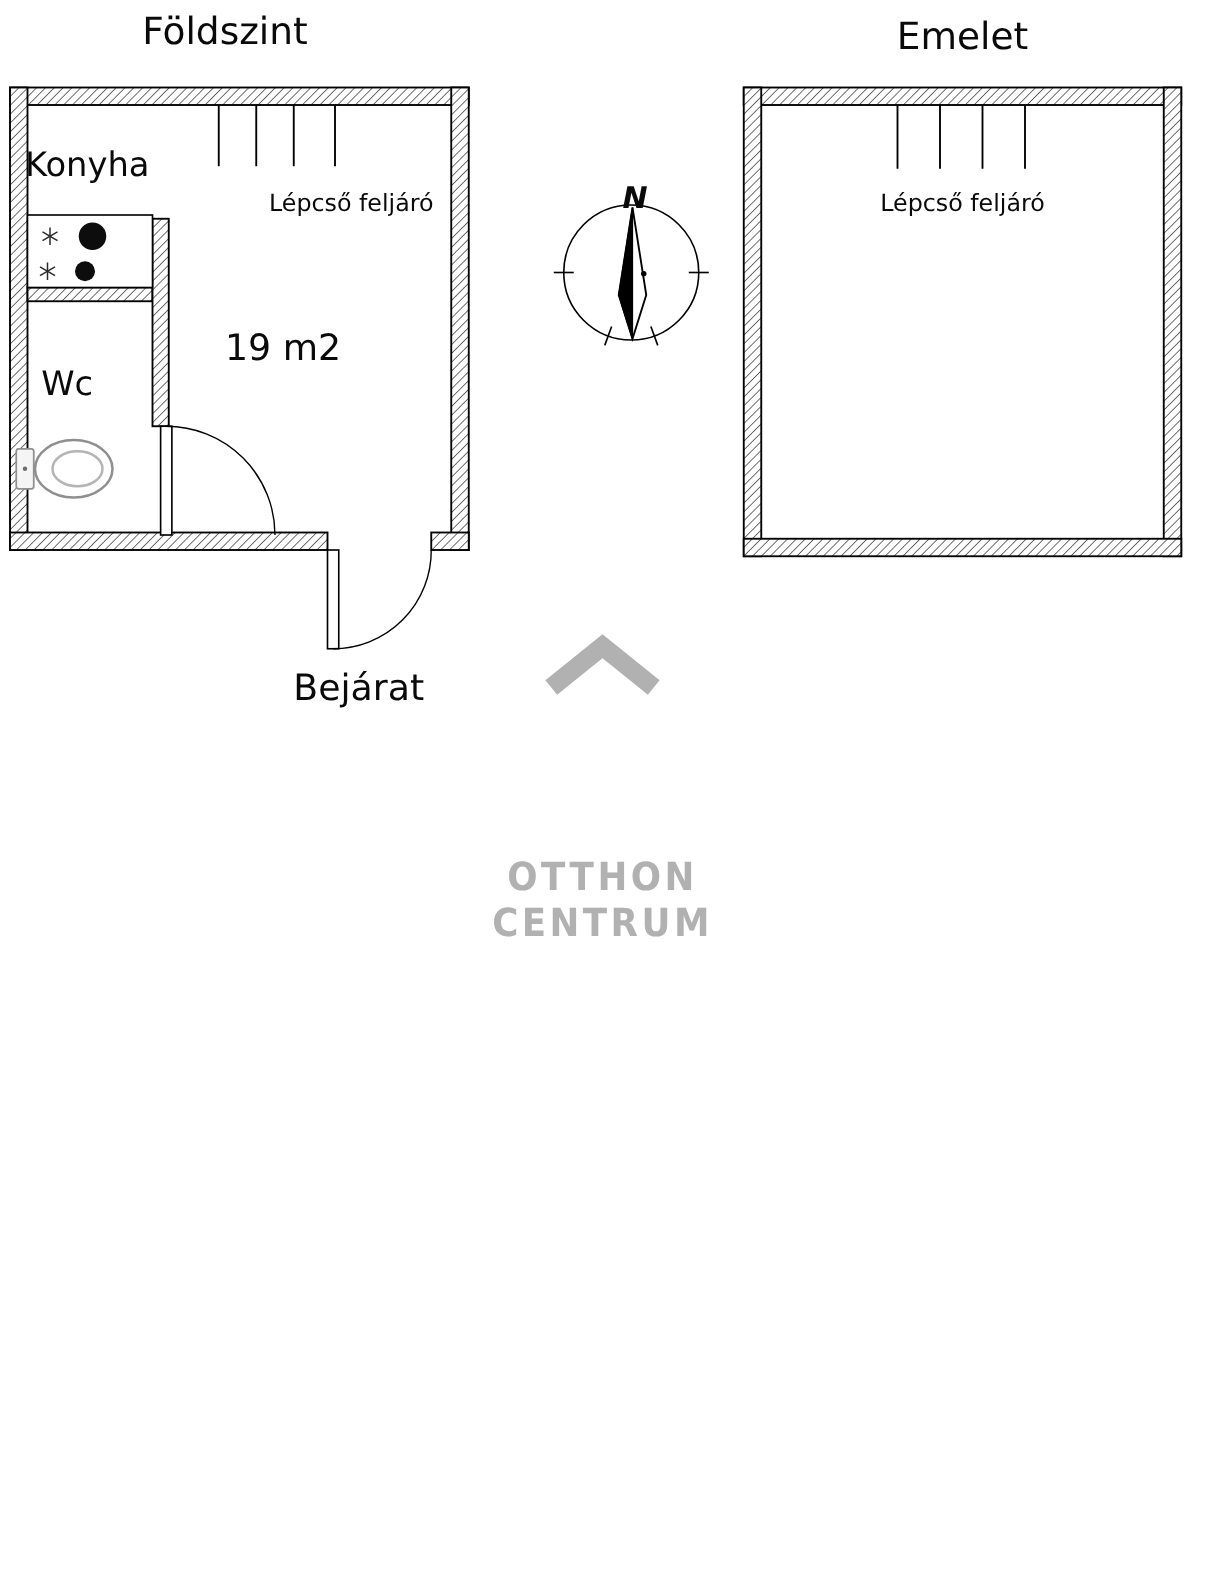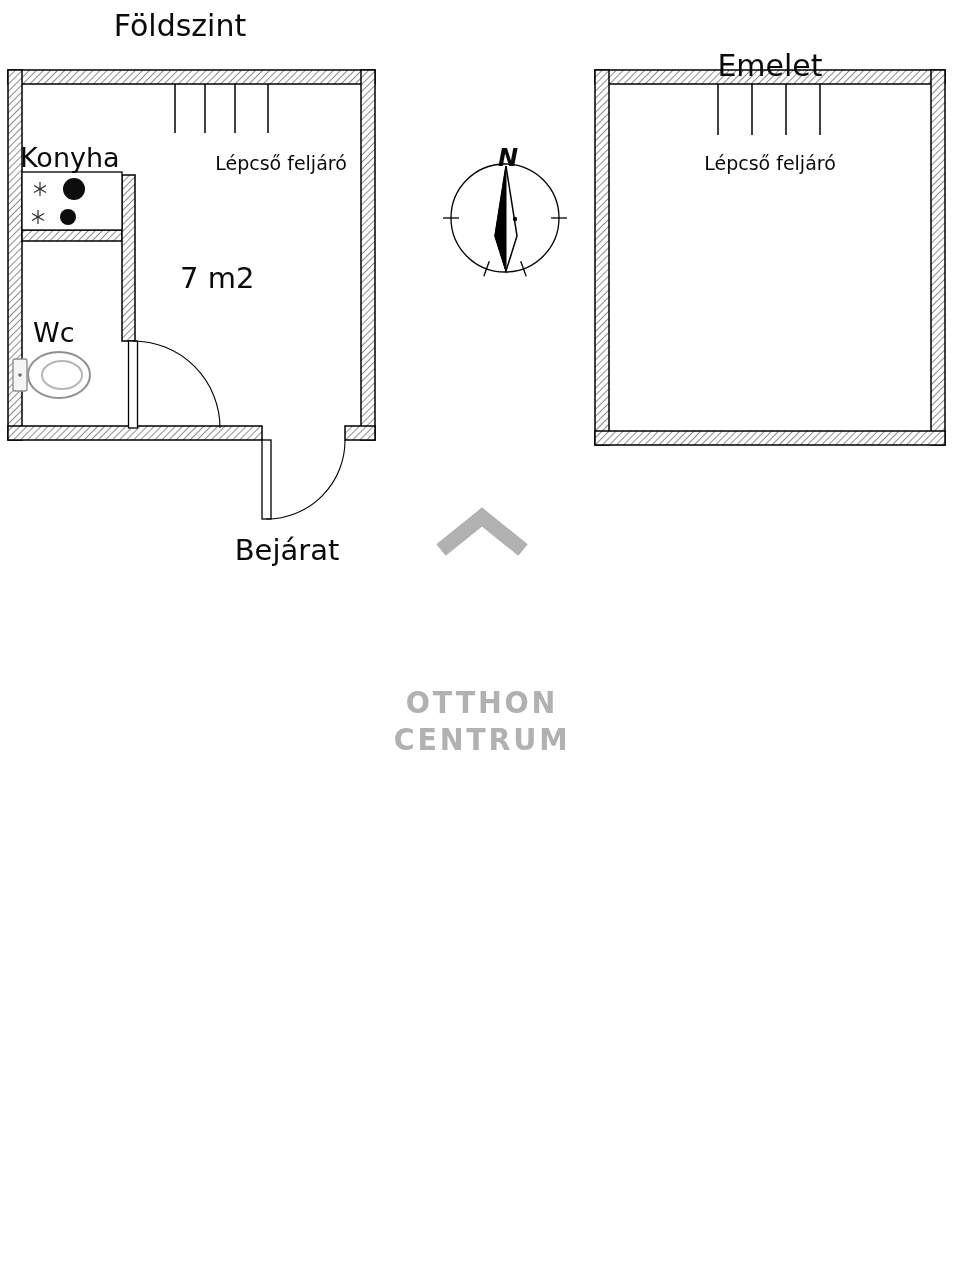--- a/index.html
+++ b/index.html
@@ -4,21 +4,21 @@
 <style>
   html,body{margin:0;padding:0;background:#ffffff;}
   #canvas{
     position:relative;width:967px;height:926px;background:#ffffff;
     font-family:"DejaVu Sans","Liberation Sans",sans-serif;color:#000;
     overflow:hidden;
   }
   .lbl{position:absolute;white-space:nowrap;color:#0a0a0a;}
   .centered{transform:translateX(-50%);}
   .plan-title{font-size:30px;}
-  .room-label{font-size:27px;margin-top:25px;}
+  .room-label{font-size:27px;}
   .small-label{font-size:19px;}
   .area-label{font-size:29px;}
   svg{position:absolute;left:0;top:0;}
   .logo-mono{
     position:absolute;left:482px;top:548px;transform:translateX(-50%);
     font-size:97px;font-weight:bold;line-height:1.05;letter-spacing:1px;
     color:#b1b1b1;font-family:"DejaVu Sans","Liberation Sans",sans-serif;
   }
   .logo-line{
     position:absolute;left:482px;transform:translateX(-50%) scaleX(0.92);
@@ -126,27 +126,27 @@
         <polygon points="506,166 495,236 506,271" fill="#000000" stroke="#000" stroke-width="1"></polygon>
         <circle cx="515" cy="219" r="2.2" fill="#000"></circle>
       </g>
     </g>
 
     <polyline points="441,550 482,517 523,550" fill="none" stroke="#b1b1b1" stroke-width="15"></polyline>
   </svg>
 
   <div class="lbl plan-title centered" style="left:180px;top:8px;">Földszint</div>
 
-  <div class="lbl plan-title centered" style="left:770px;top:12px;margin-top:36px;">Emelet</div>
+  <div class="lbl plan-title centered" style="left:770px;top:12px;">Emelet</div>
 
   <div class="lbl room-label" style="left:20px;top:117px;">Konyha</div>
 
   <div class="lbl small-label centered" style="left:281px;top:152px;">Lépcső feljáró</div>
 
-  <div class="lbl area-label" style="left:180px;top:261px;">7 m2</div>
+  <div class="lbl area-label" style="left:180px;top:261px;">19 m2</div>
 
   <div class="lbl room-label" style="left:33px;top:292px;">Wc</div>
 
   <div class="lbl area-label centered" style="left:287px;top:533px;">Bejárat</div>
 
   <div class="lbl small-label centered" style="left:770px;top:152px;">Lépcső feljáró</div>
 
 
   <div class="lbl compass-n">N</div>
 

